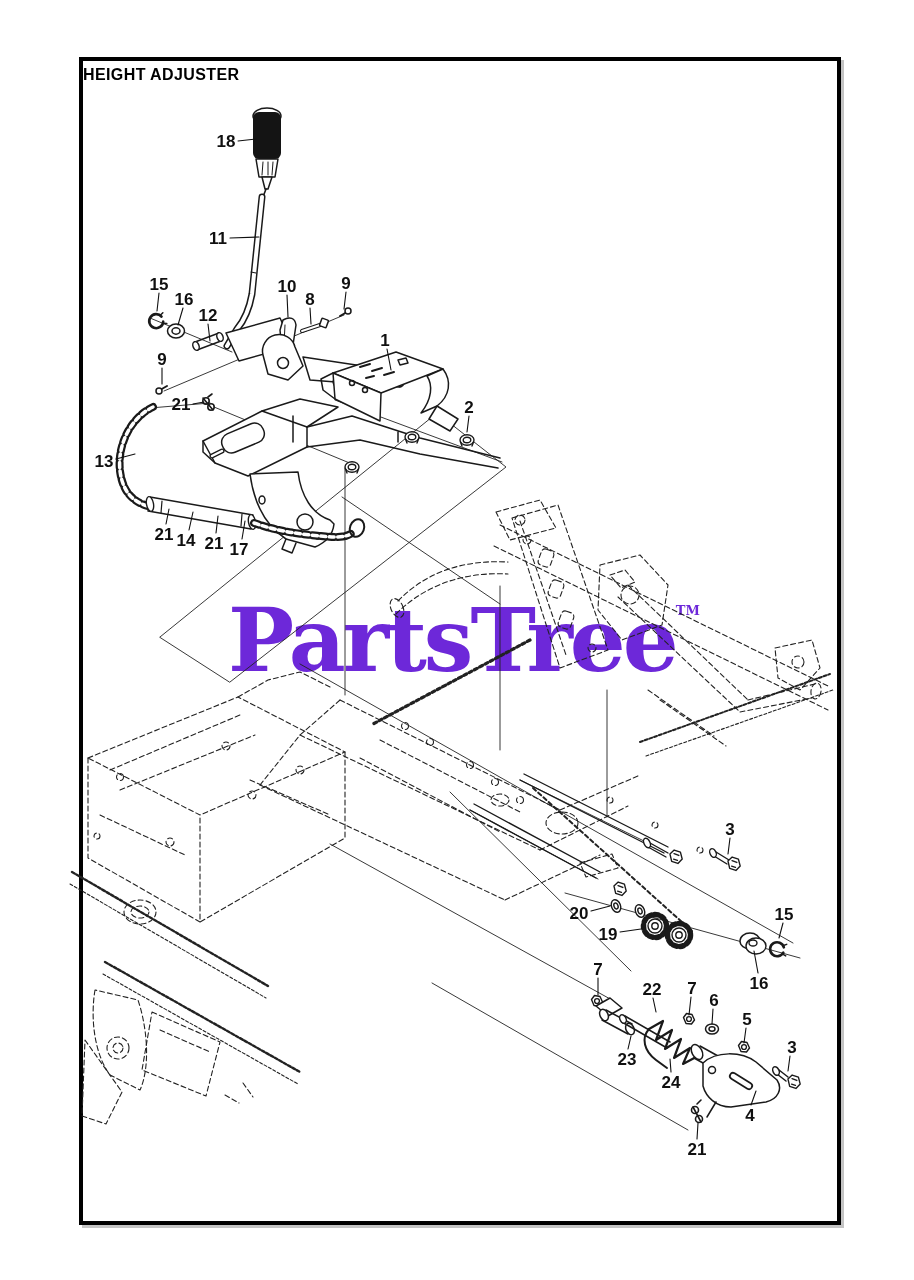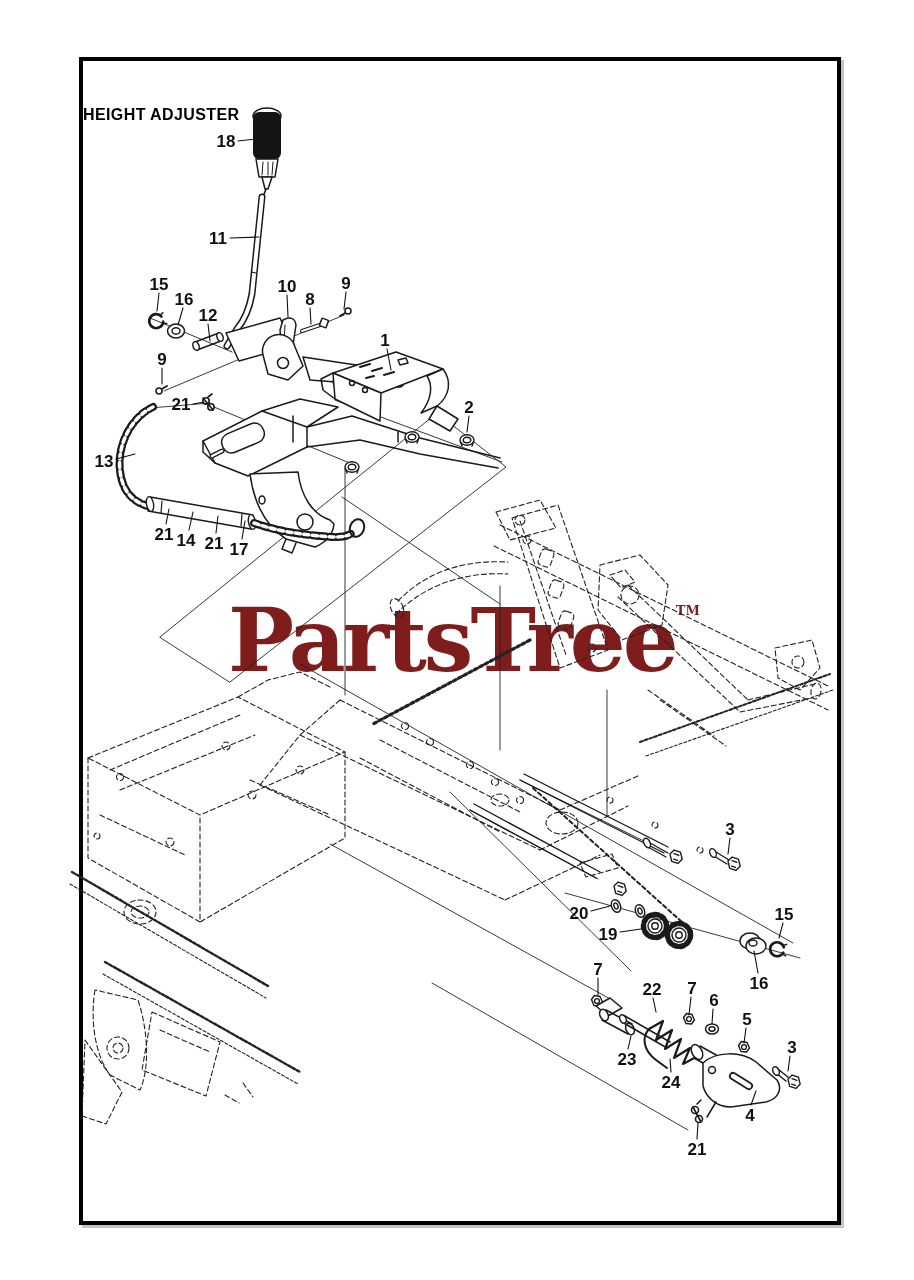--- a/index.html
+++ b/index.html
@@ -2,36 +2,36 @@
 <html><head>
 <meta charset="utf-8">
 <style>
   html,body{margin:0;padding:0;background:#fff;}
   .page{position:relative;width:914px;height:1280px;background:#fff;overflow:hidden;
         font-family:"Liberation Sans",sans-serif;}
   .sheet-border{position:absolute;left:79px;top:57px;width:762px;height:1168px;
         box-sizing:border-box;border:4px solid #000;background:transparent;
         box-shadow:3px 3px 0 #c4c4c4;}
   .sheet-title{position:absolute;left:83px;top:66px;font-weight:bold;font-size:16px;
-        letter-spacing:.4px;color:#000;margin-top:40px;}
+        letter-spacing:.4px;color:#000;}
   .watermark{position:absolute;left:228px;top:596px;font-family:"DejaVu Serif",serif;
         font-weight:bold;font-size:88px;letter-spacing:-3px;color:#c9c9c9;
         white-space:nowrap;line-height:1;}
   .watermark .wm-tm{font-size:13px;letter-spacing:0;vertical-align:56px;}
   svg.art{position:absolute;left:0;top:0;}
   svg.art *{vector-effect:none;}
   .callout{font:bold 17px "Liberation Sans",sans-serif;fill:#101010;}
   .leader{stroke:#101010;stroke-width:1.1;}
 </style>
 </head>
 <body>
 
 <div class="page">
 
-  <div class="watermark" style="color: #7f1d1d;"><span>PartsTree</span><span class="wm-tm">TM</span></div>
+  <div class="watermark" style="color: #6d28d9;"><span>PartsTree</span><span class="wm-tm">TM</span></div>
 
   <div class="sheet-border"></div>
   <div class="sheet-title">HEIGHT ADJUSTER</div>
 
   <svg class="art" width="914" height="1280" viewBox="0 0 914 1280" stroke-linejoin="round" stroke-linecap="round">
     <defs>
       <g id="capnut" stroke="#1a1a1a" stroke-width="1.4">
         <ellipse rx="7" ry="5.3" fill="#fff"></ellipse>
           <ellipse rx="3.8" ry="2.8" fill="#fff"></ellipse>
         <path d="M-6.5,2 L-5,6 M6.5,2 L5,6" fill="none"></path>

